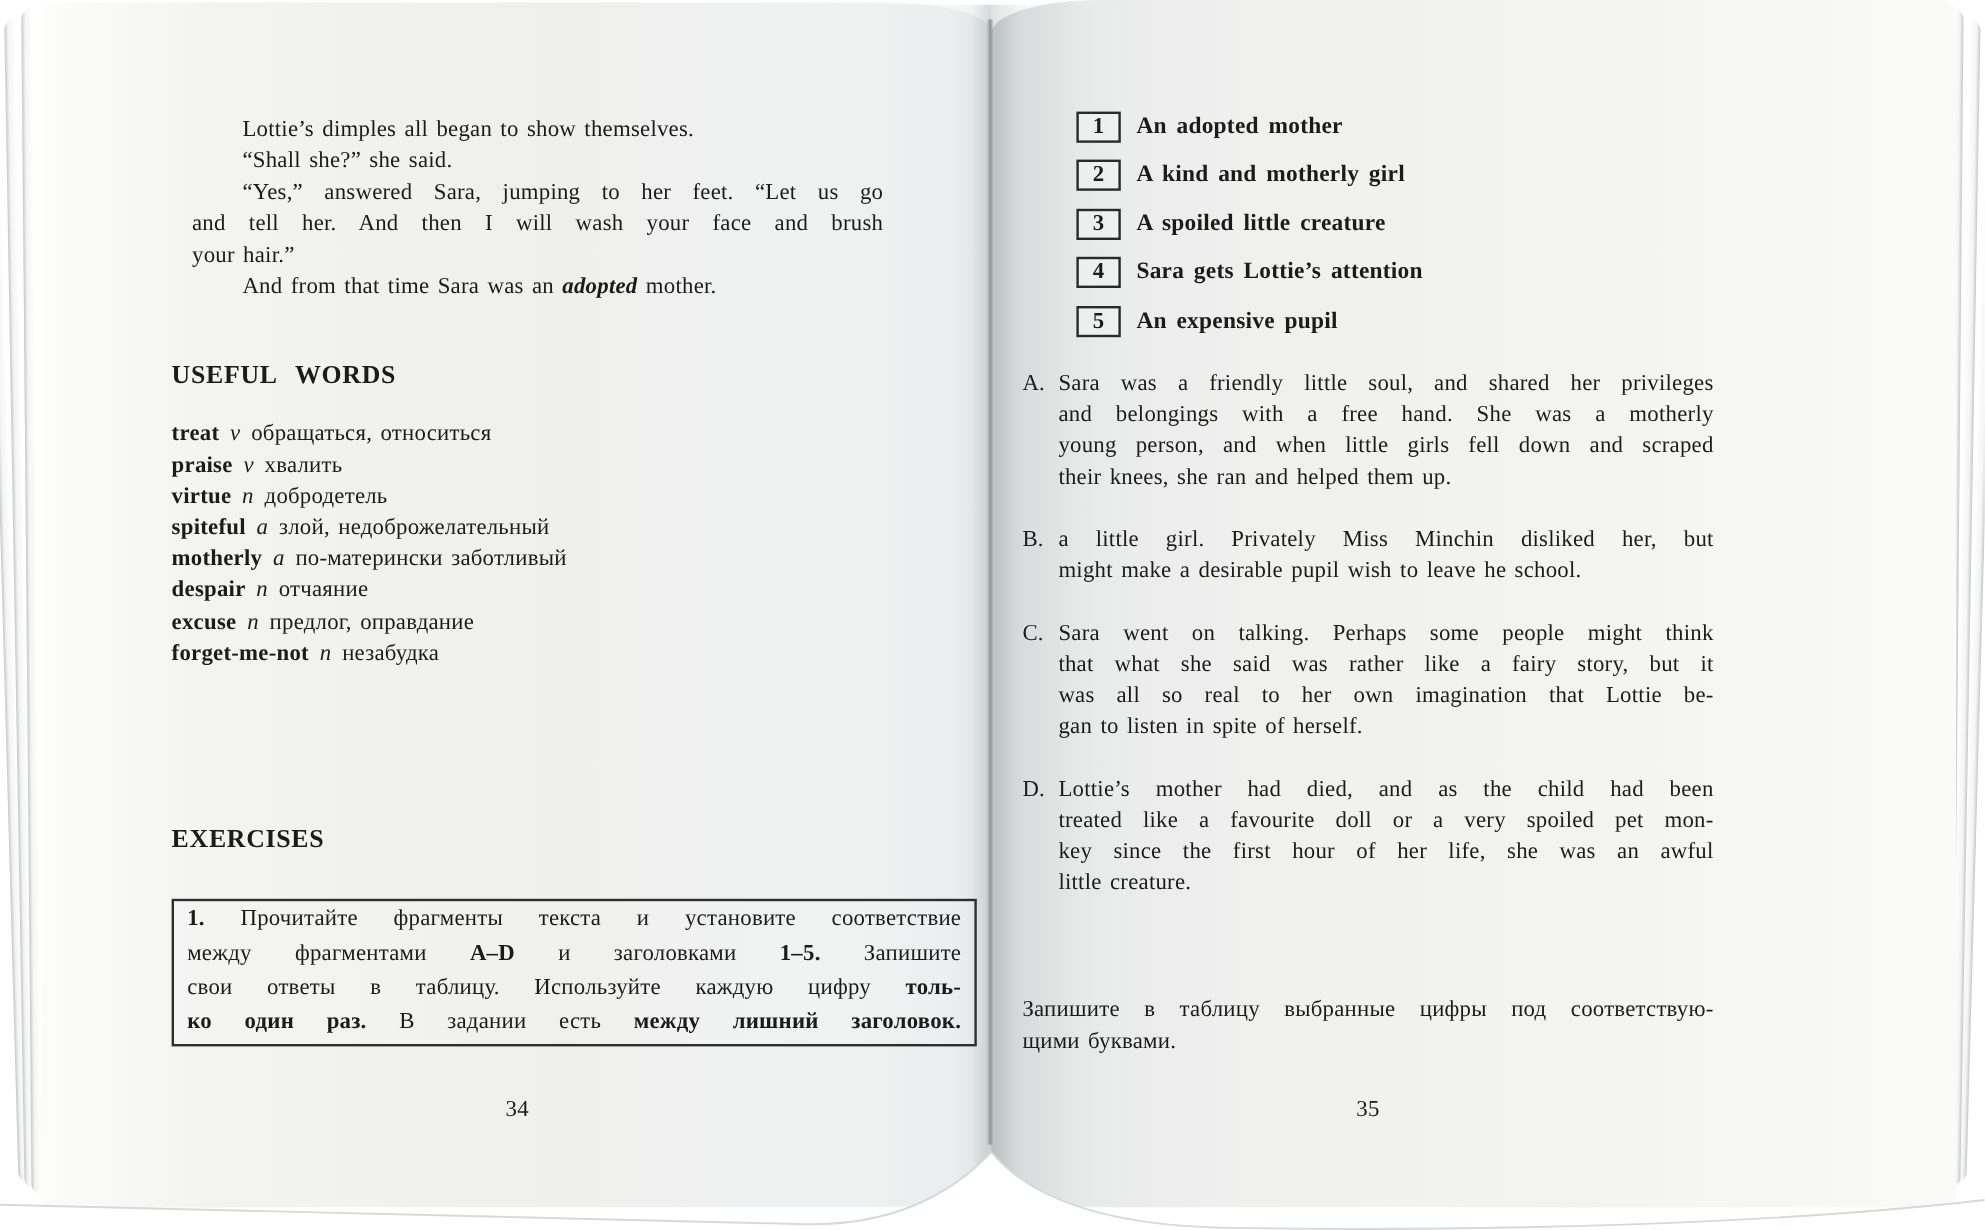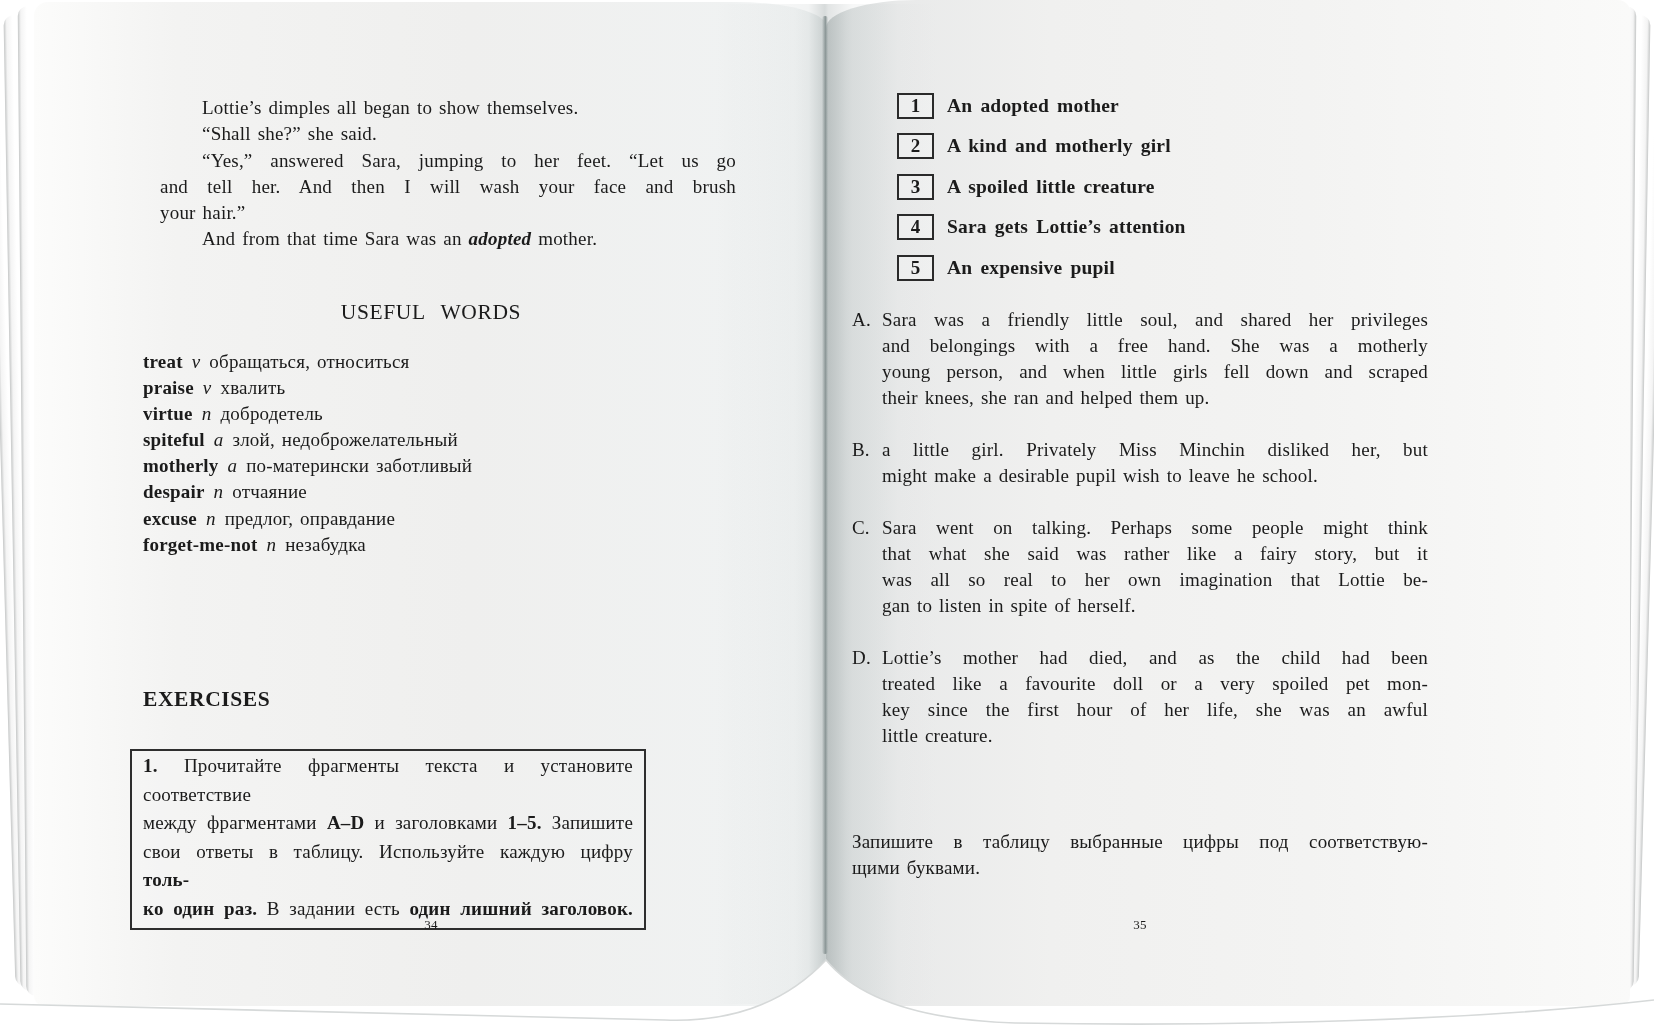--- a/index.html
+++ b/index.html
@@ -33,29 +33,29 @@
   
   .txt{position:absolute;z-index:3;font-size:19px;line-height:26px;letter-spacing:.2px;word-spacing:2px;}
   .tline{}
   .tline.just{text-align:justify;text-align-last:justify;}
   .tline.find{text-indent:42px;}
   .b{font-weight:bold;}
   .i{font-style:italic;}
 
   
   .story{left:160px;top:95px;width:576px;line-height:26.3px;}
-  .uw-title{left:143px;top:299px;width:576px;text-align:center;font-weight:normal;font-size:21.5px;word-spacing:10px;letter-spacing:.6px;}
+  .uw-title{left:143px;top:299px;width:576px;text-align:left;font-weight:bold;font-size:21.5px;word-spacing:10px;letter-spacing:.6px;}
   .words{left:143px;top:349px;width:576px;line-height:26.1px;}
   .word-row{white-space:nowrap;}
   .w-term{font-weight:bold;margin-right:9px;}
   .w-pos{font-style:italic;margin-right:9px;}
   .ex-title{left:143px;top:686px;width:576px;text-align:left;font-weight:bold;font-size:21.5px;letter-spacing:.6px;}
-  .ex-box{left:130px;top:749px;width:516px;box-sizing:border-box;border:2px solid #2e2e2e;
+  .ex-box{left:143px;top:749px;width:671px;box-sizing:border-box;border:2px solid #2e2e2e;
           padding:1px 11px 4px;line-height:28.6px;background:rgba(255,255,255,.08);}
-  .pgnum{z-index:5;font-size:13px;text-align:center;width:576px;}
+  .pgnum{z-index:5;font-size:19px;text-align:center;width:576px;}
   .pg-l{left:143px;top:912px;}
   .pg-r{left:852px;top:912px;}
 
   
   .headings{left:897px;top:93px;}
   .heading-row{display:flex;align-items:center;height:26px;margin-bottom:14.4px;}
   .num-box{display:inline-flex;align-items:center;justify-content:center;width:37px;height:26px;
            box-sizing:border-box;border:2px solid #2a2a2a;background:rgba(255,255,255,.25);}
   .num{font-weight:bold;font-size:19px;}
   .h-title{font-weight:bold;font-size:19.5px;margin-left:13px;white-space:nowrap;letter-spacing:.2px;word-spacing:3px;}
@@ -131,21 +131,21 @@
       <span class="w-term">forget-me-not</span><span class="w-pos">n</span><span class="w-tr">незабудка</span>
     </div>
     </div>
 
   <div class="txt ex-title">EXERCISES</div>
 
   <div class="txt ex-box">
       <div class="tline just"><span class="b">1. </span><span>Прочитайте фрагменты текста и установите соответствие</span></div>
       <div class="tline just"><span>между фрагментами </span><span class="b">A–D</span><span> и заголовками </span><span class="b">1–5.</span><span> Запишите</span></div>
       <div class="tline just"><span>свои ответы в таблицу. Используйте каждую цифру </span><span class="b">толь-</span></div>
-      <div class="tline just"><span class="b">ко один раз.</span><span> В задании есть </span><span class="b">один лишний заголовок.</span></div>
+      <div class="tline just"><span class="b">ко один раз.</span><span> В задании есть </span><span class="b">между лишний заголовок.</span></div>
     </div>
 
   <div class="txt pgnum pg-l">34</div>
 
   <div class="txt headings">
 
   <div class="heading-row">
       <span class="num-box">
           <span class="num">1</span>
         </span>

